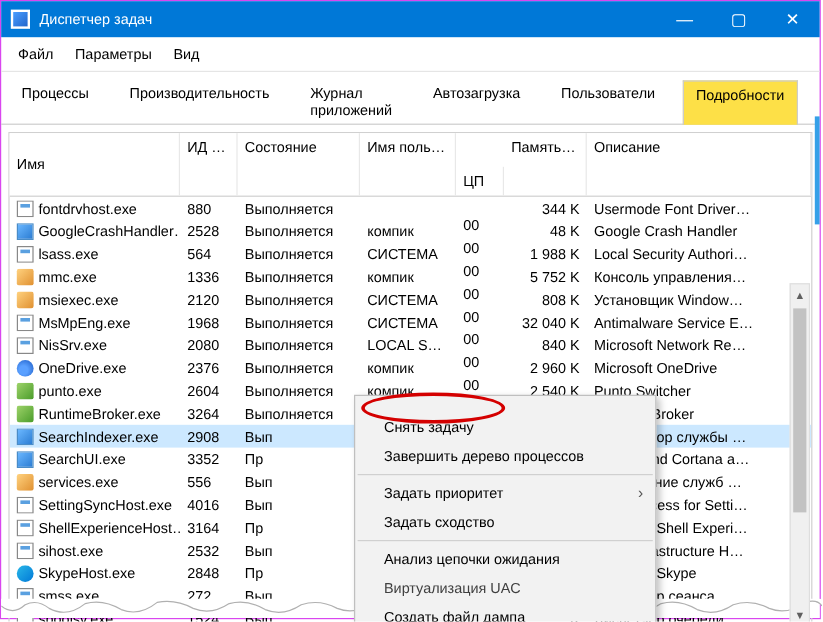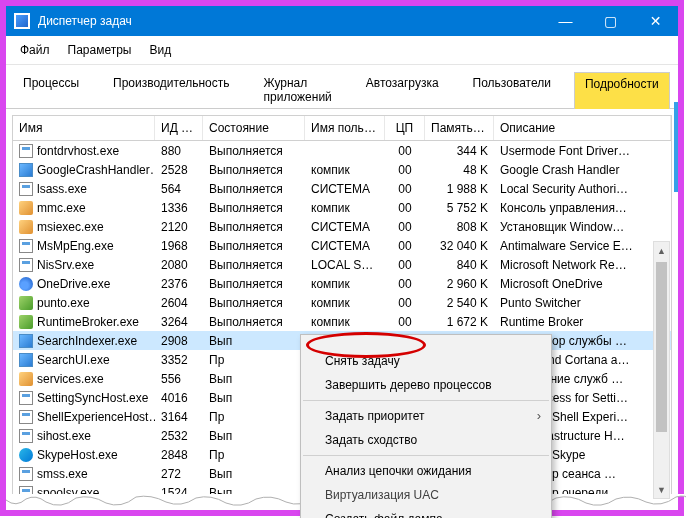--- a/index.html
+++ b/index.html
@@ -1,17 +1,17 @@
 <!DOCTYPE html>
 <html><head>
 <meta charset="utf-8">
 <style>
 * { box-sizing: border-box; margin: 0; padding: 0; }
 body { font-family: "Segoe UI", Tahoma, sans-serif; font-size: 12px; background: #fff; width: 686px; height: 518px; overflow: hidden; position: relative; }
-.window { border: 6px solid #d946ef; width: 684px; height: 516px; position: relative; background: #fff; }
+.window { border: 1px solid #d946ef; width: 684px; height: 516px; position: relative; background: #fff; }
 .titlebar { background: #0078d7; color: #fff; height: 30px; display: flex; align-items: center; padding: 0 0 0 8px; }
 .titlebar-icon { width: 16px; height: 16px; background: #fff; margin-right: 8px; display: inline-block; position: relative; }
 .titlebar-icon::before { content: ""; position: absolute; inset: 2px; background: linear-gradient(135deg,#4a9eff 0%,#2166cc 100%); }
 .titlebar-title { flex: 1; font-size: 12px; }
 .win-btns { display: flex; }
 .win-btn { width: 45px; height: 30px; display: flex; align-items: center; justify-content: center; color: #fff; font-size: 14px; }
 .menubar { display: flex; padding: 4px 6px; gap: 2px; border-bottom: 1px solid #e5e5e5; }
 .menu-item { padding: 3px 8px; font-size: 12px; }
 .tabbar { display: flex; border-bottom: 1px solid #cccccc; padding: 6px 6px 0 6px; gap: 12px; }
 .tab { padding: 4px 10px; border: 1px solid transparent; border-bottom: none; font-size: 12px; cursor: default; }
@@ -21,21 +21,21 @@
 .thead { display: flex; background: #fff; border-bottom: 1px solid #d0d0d0; }
 .th { padding: 5px 6px; font-size: 12px; border-right: 1px solid #e8e8e8; overflow: hidden; white-space: nowrap; text-overflow: ellipsis; }
 .tbody { max-height: 390px; overflow: hidden; position: relative; }
 .row { display: flex; height: 19px; align-items: center; }
 .row.selected { background: #cce8ff; }
 .cell { padding: 0 6px; font-size: 12px; overflow: hidden; white-space: nowrap; text-overflow: ellipsis; }
 .col-name { width: 142px; display: flex; align-items: center; }
 .col-pid { width: 48px; text-align: left; }
 .col-state { width: 102px; }
 .col-user { width: 80px; }
-.col-cpu { width: 40px; text-align: center; }
+.col-cpu { width: 40px; text-align: left; margin-top: 28px; }
 .col-mem { width: 69px; text-align: right; }
 .col-desc { flex: 1; }
 .proc-icon { width: 14px; height: 14px; margin-right: 4px; display: inline-block; flex-shrink: 0; }
 .ico-gen { background: linear-gradient(135deg,#6ab7ff,#2b7cd3); border: 1px solid #4a8cc7; }
 .ico-exe { background: #fff; border: 1px solid #888; position: relative; }
 .ico-exe::after { content: ""; position: absolute; left: 2px; right: 2px; top: 2px; height: 3px; background: #5aa0e0; }
 .ico-sys { background: linear-gradient(135deg,#ffd27f,#e09030); border-radius: 2px; }
 .ico-cloud { background: radial-gradient(circle at 40% 60%,#5aa0ff 30%,#2b6cd3 80%); border-radius: 50%; }
 .ico-runtime { background: linear-gradient(135deg,#9ed36a,#4a9c2a); border-radius: 2px; }
 .ico-sky { background: linear-gradient(135deg,#2ab8e8,#0078d7); border-radius: 50%; }

